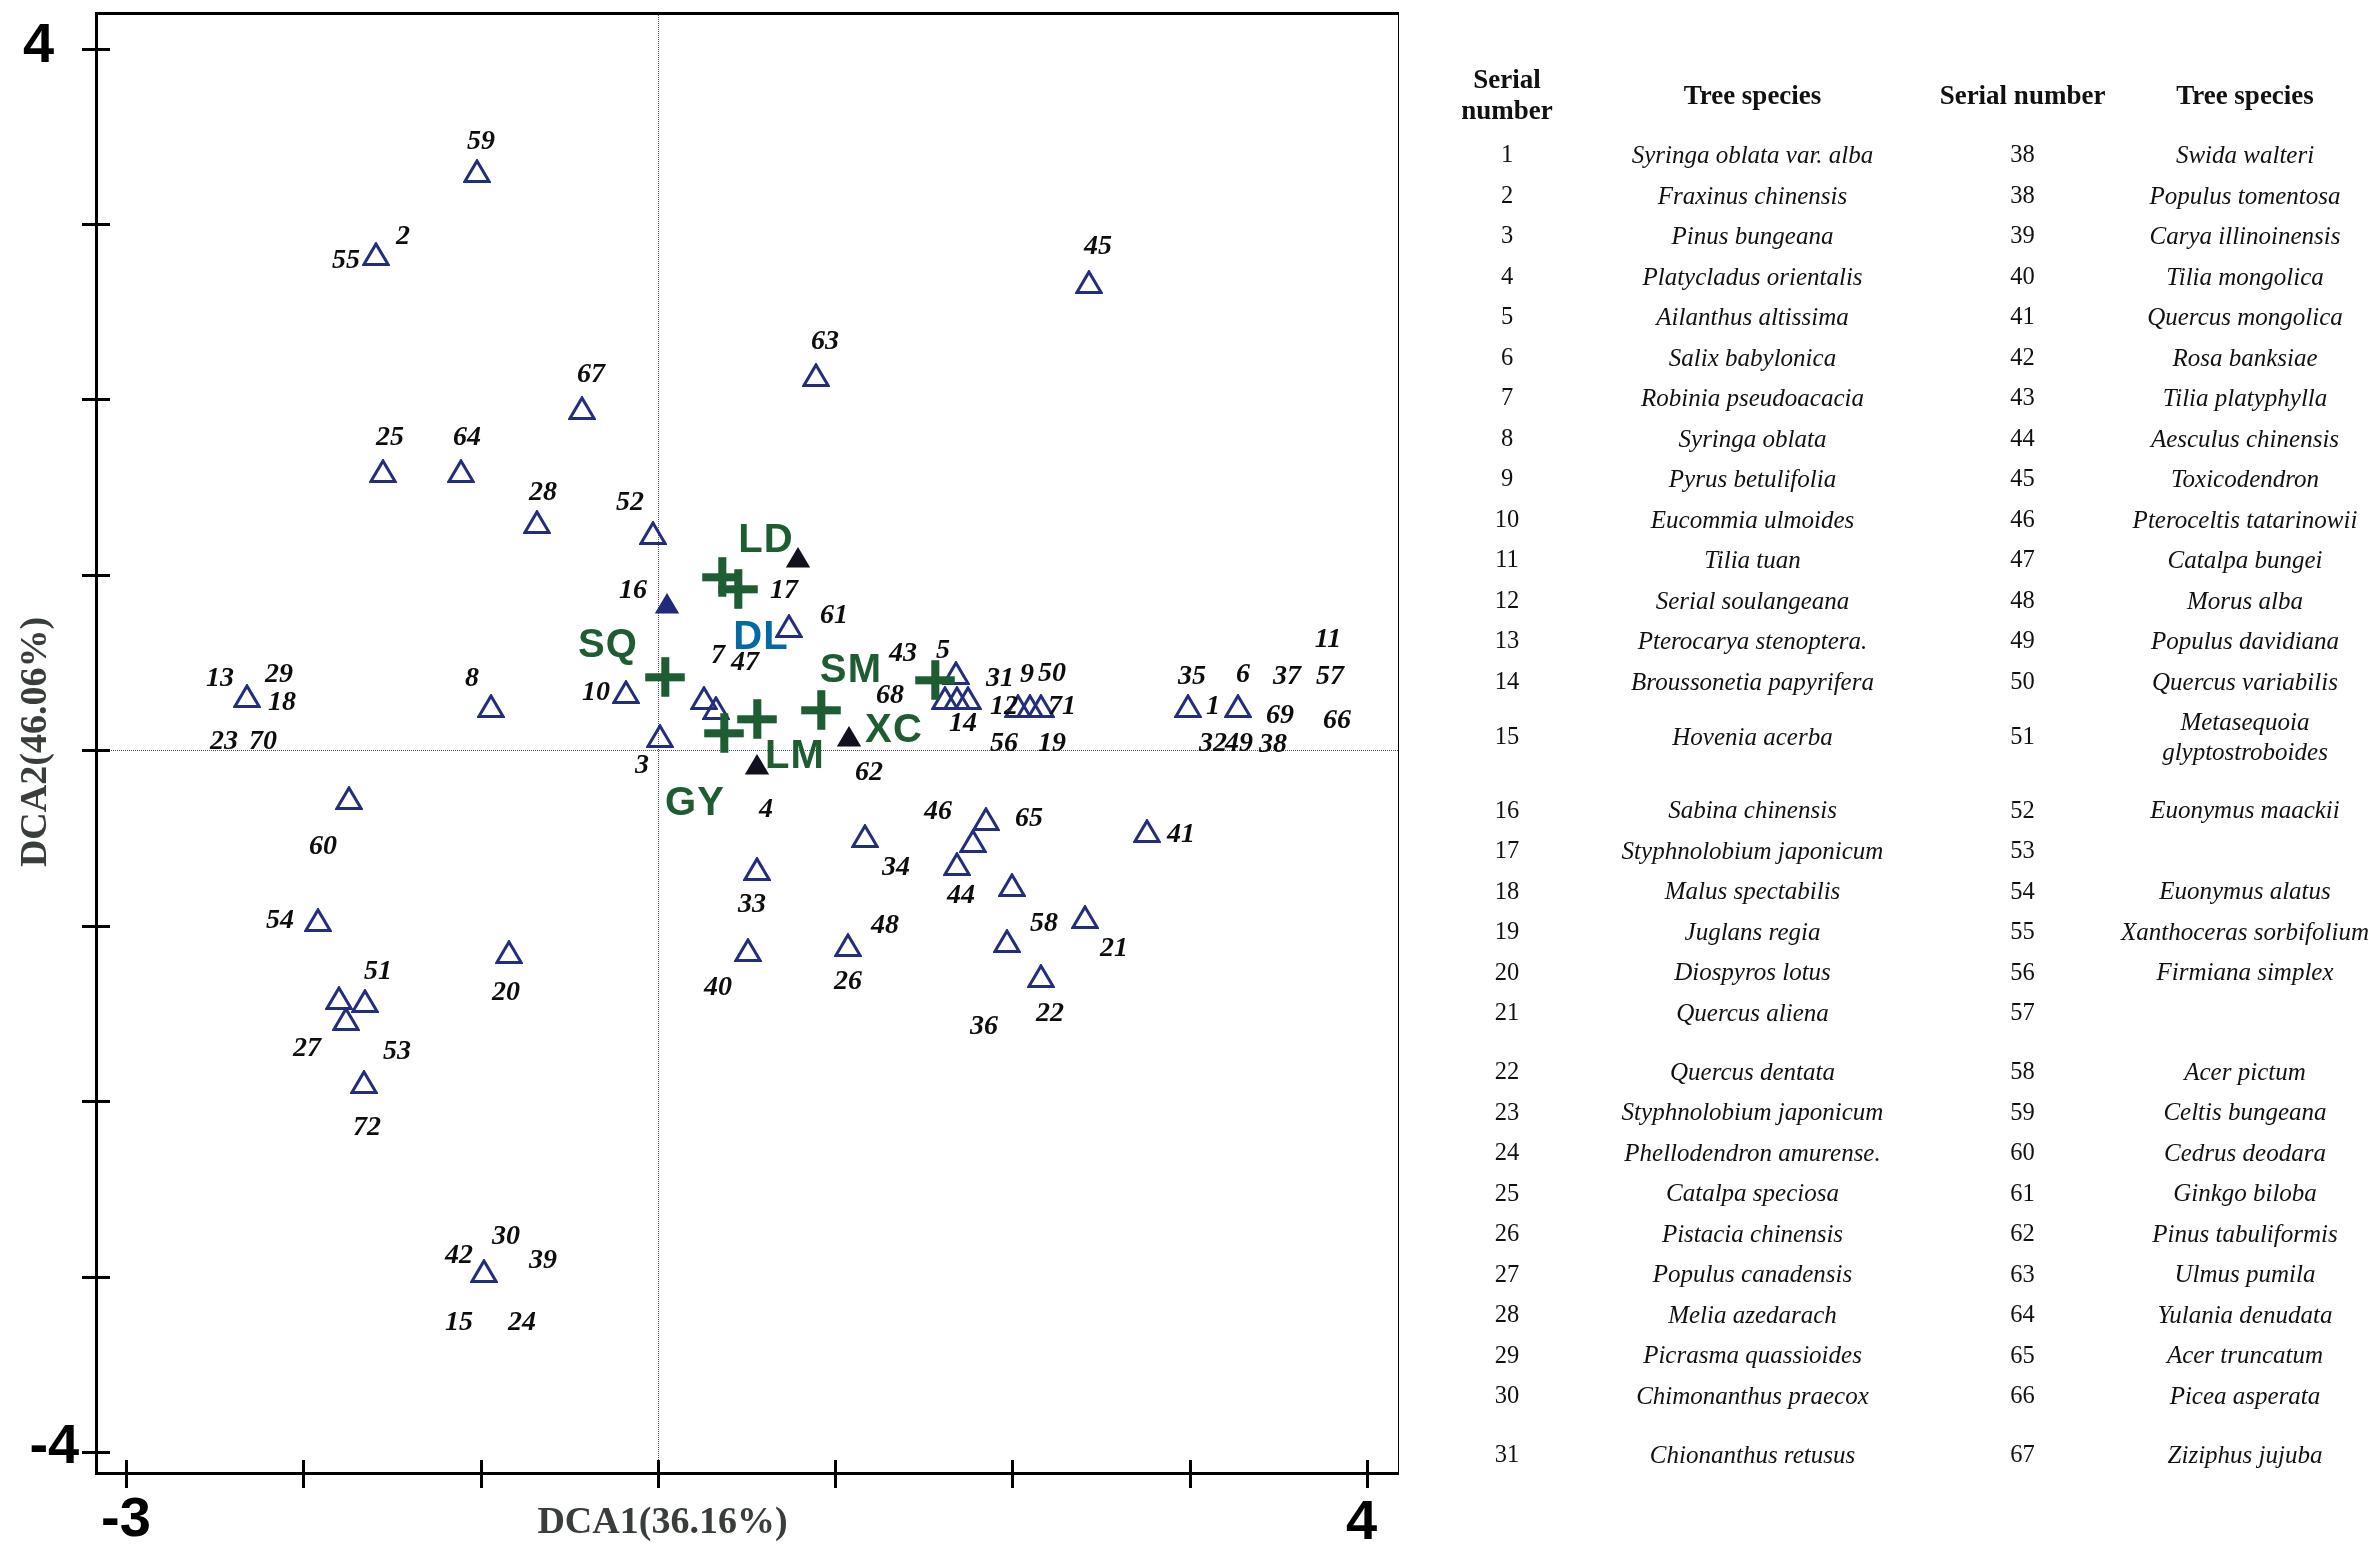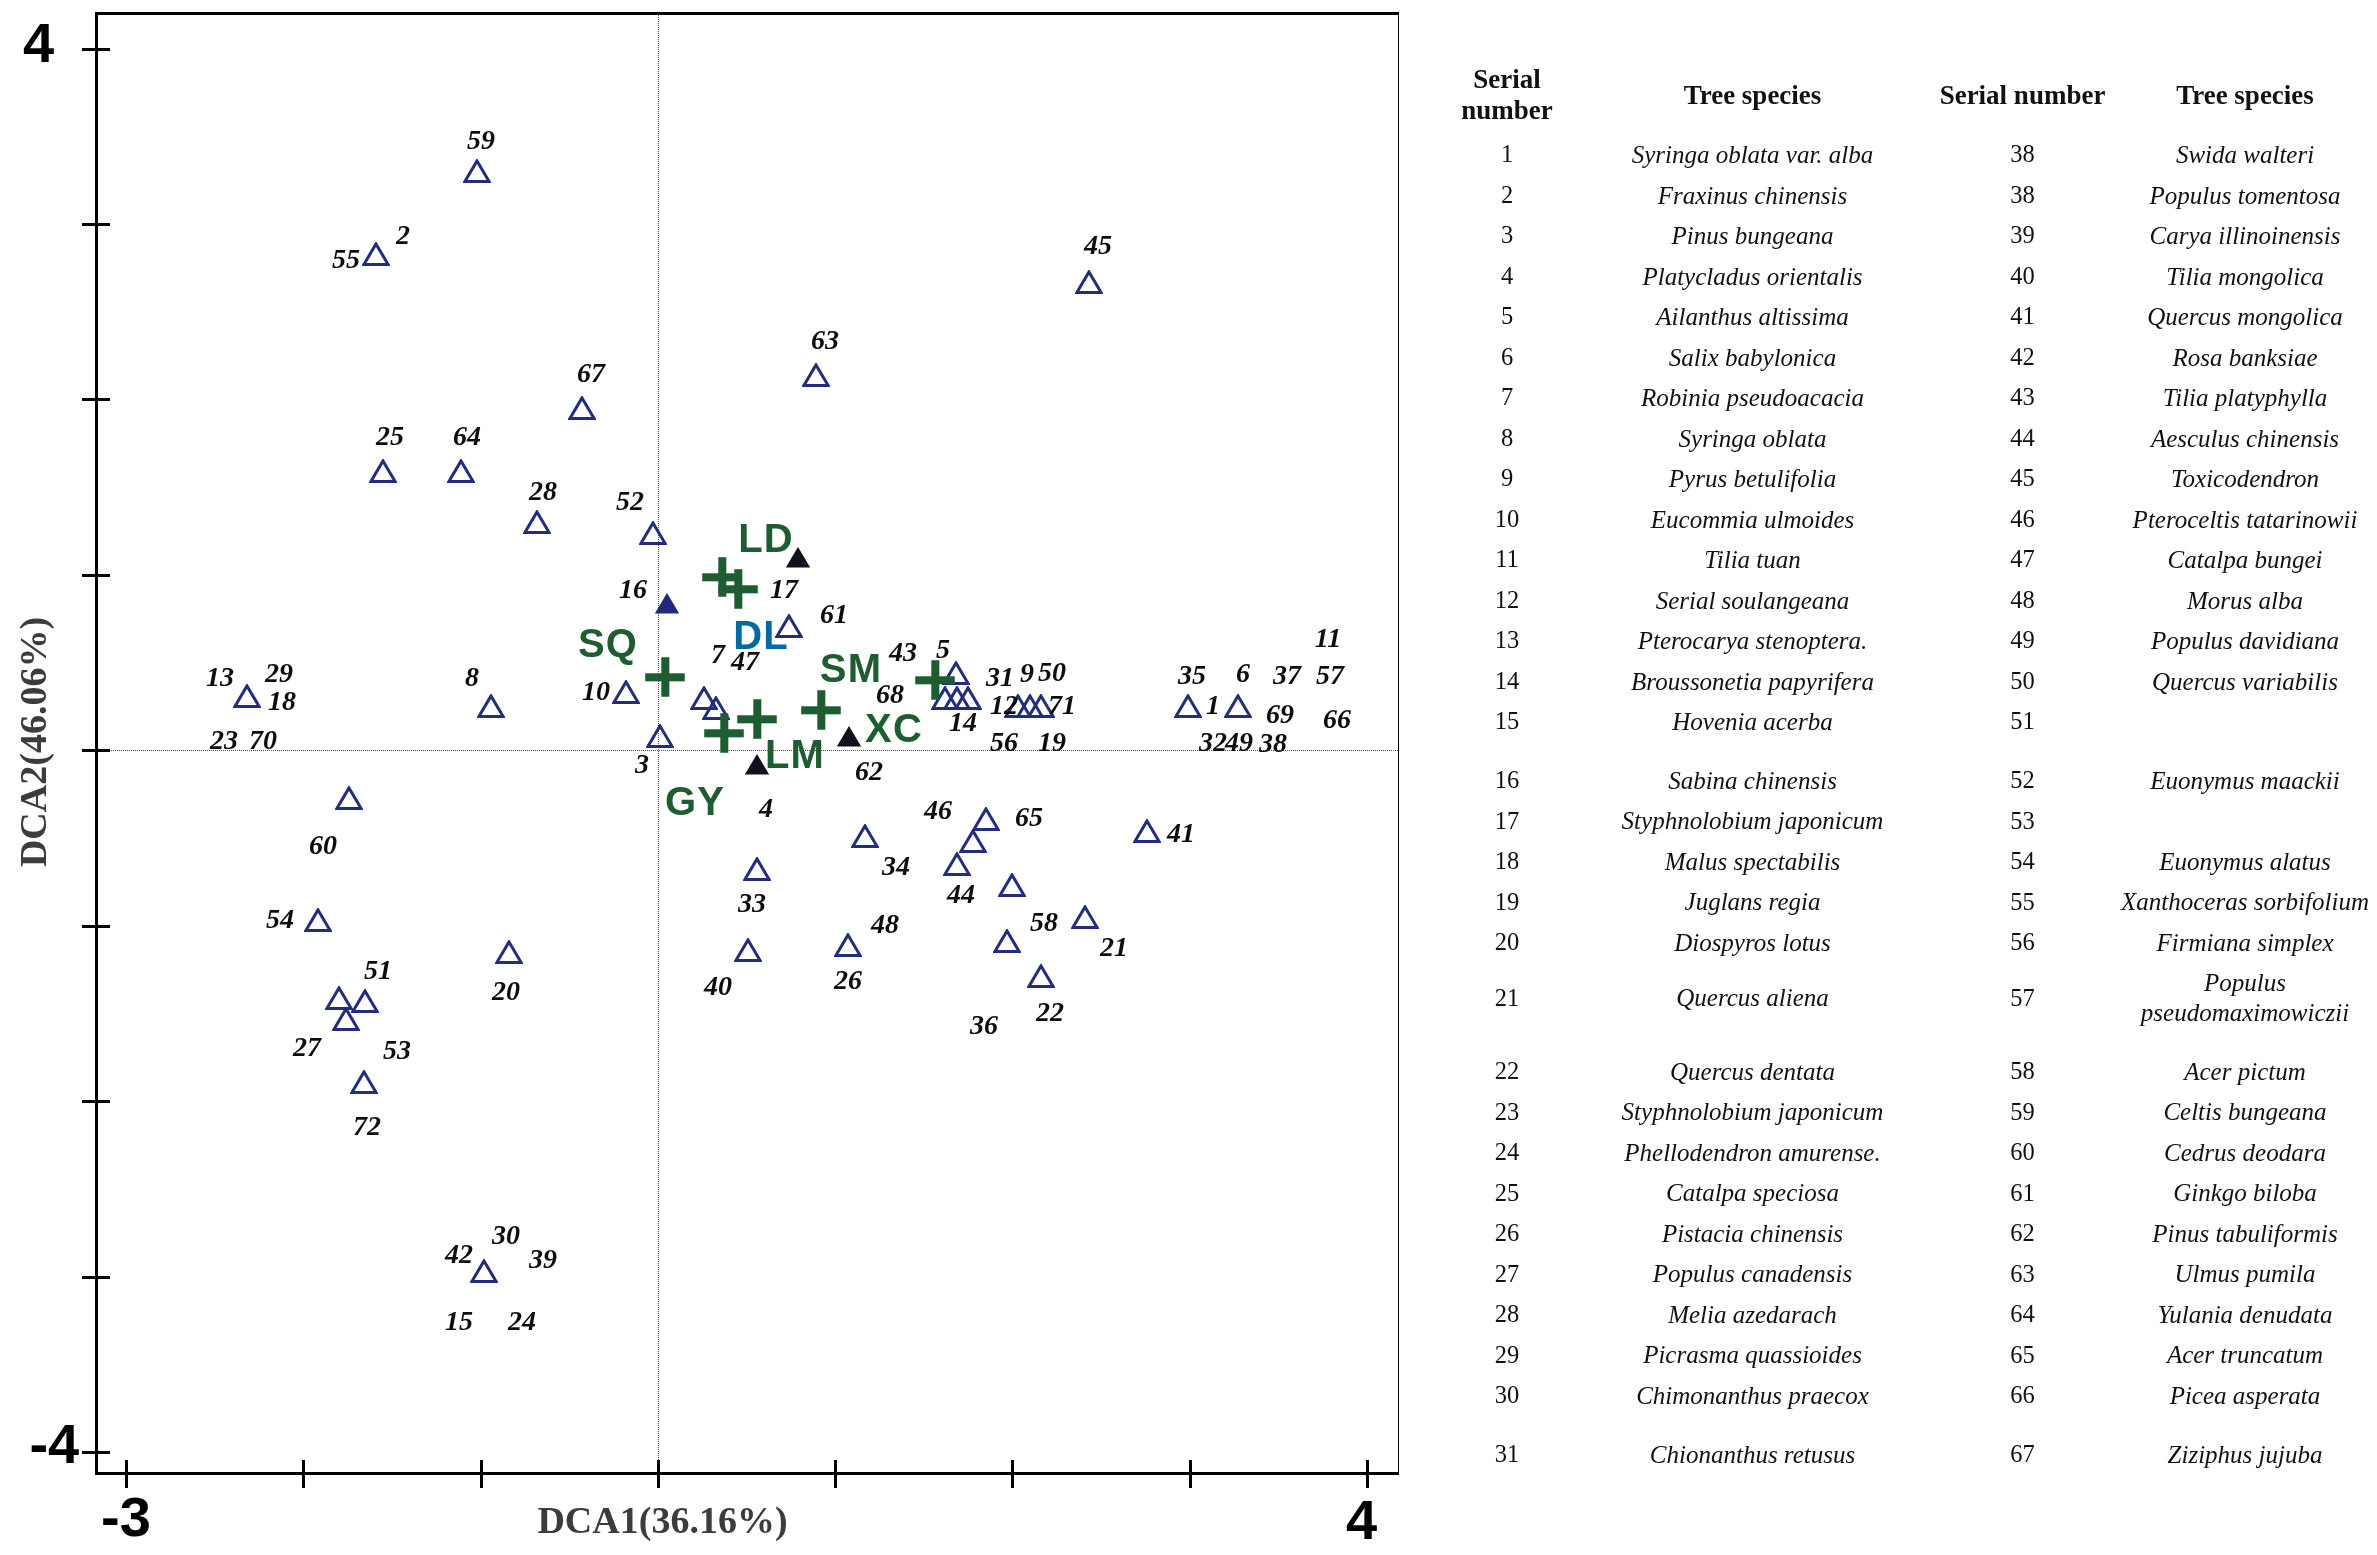--- a/index.html
+++ b/index.html
@@ -414,20 +414,22 @@
       <div class="trow">
         <div class="cell">14</div>
         <div class="cell species">Broussonetia papyrifera</div>
         <div class="cell">50</div>
         <div class="cell species">Quercus variabilis</div>
       </div>
       <div class="trow">
         <div class="cell">15</div>
         <div class="cell species">Hovenia acerba</div>
         <div class="cell">51</div>
+        <div class="cell species">Metasequoia
+glyptostroboides</div>
       </div>
       <div class="trow gap">
         <div class="cell">16</div>
         <div class="cell species">Sabina chinensis</div>
         <div class="cell">52</div>
         <div class="cell species">Euonymus maackii</div>
       </div>
       <div class="trow">
         <div class="cell">17</div>
         <div class="cell species">Styphnolobium japonicum</div>
@@ -448,22 +450,20 @@
       <div class="trow">
         <div class="cell">20</div>
         <div class="cell species">Diospyros lotus</div>
         <div class="cell">56</div>
         <div class="cell species">Firmiana simplex</div>
       </div>
       <div class="trow">
         <div class="cell">21</div>
         <div class="cell species">Quercus aliena</div>
         <div class="cell">57</div>
-        <div class="cell species">Populus
-pseudomaximowiczii</div>
       </div>
       <div class="trow gap">
         <div class="cell">22</div>
         <div class="cell species">Quercus dentata</div>
         <div class="cell">58</div>
         <div class="cell species">Acer pictum</div>
       </div>
       <div class="trow">
         <div class="cell">23</div>
         <div class="cell species">Styphnolobium japonicum</div>

